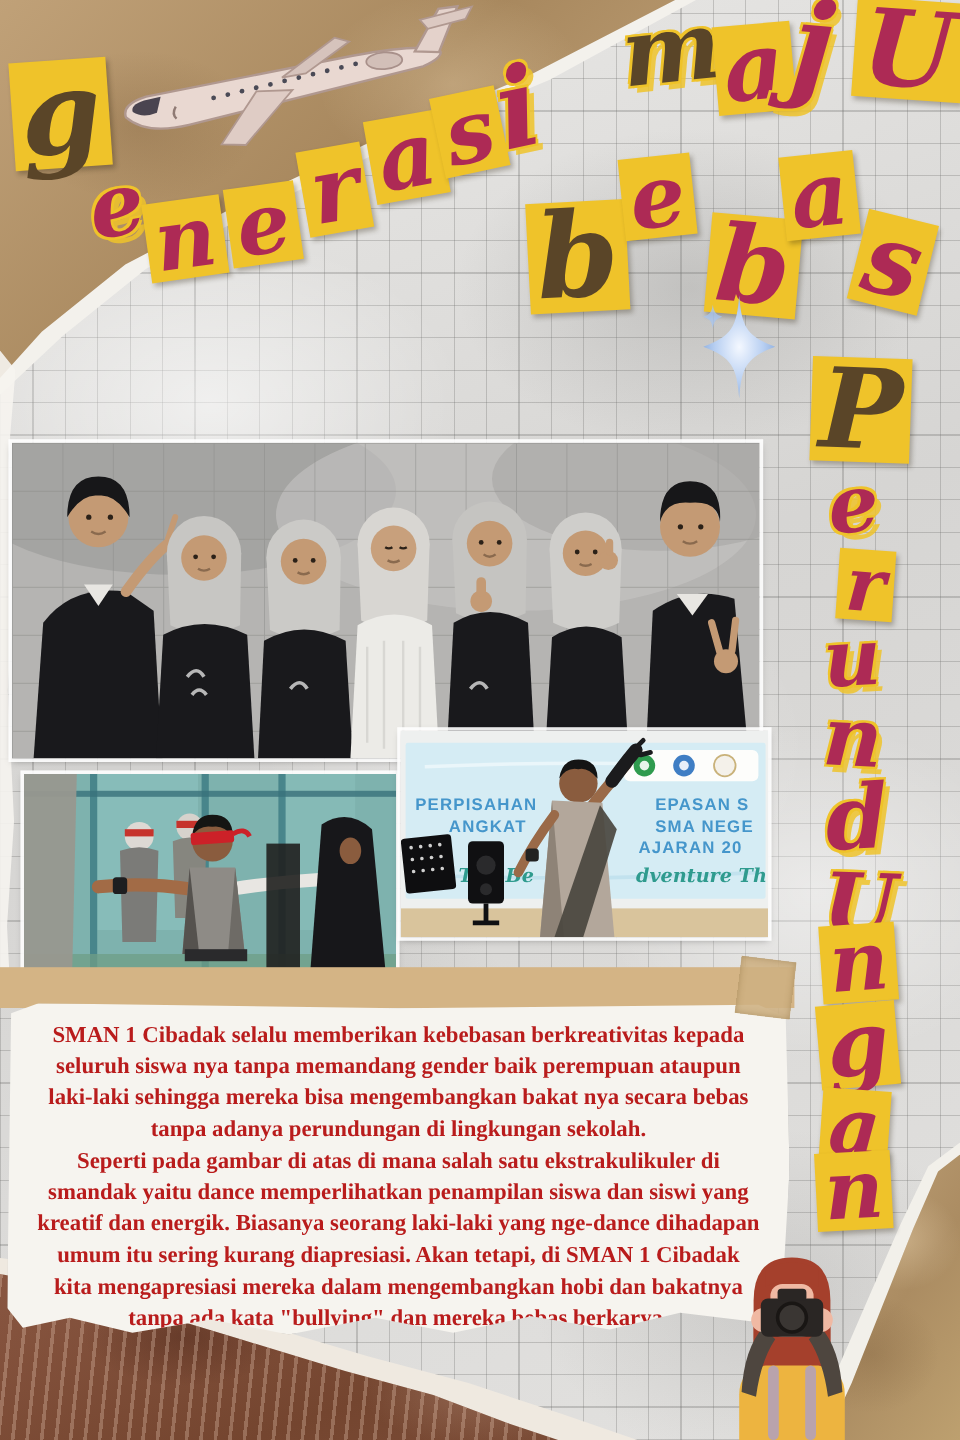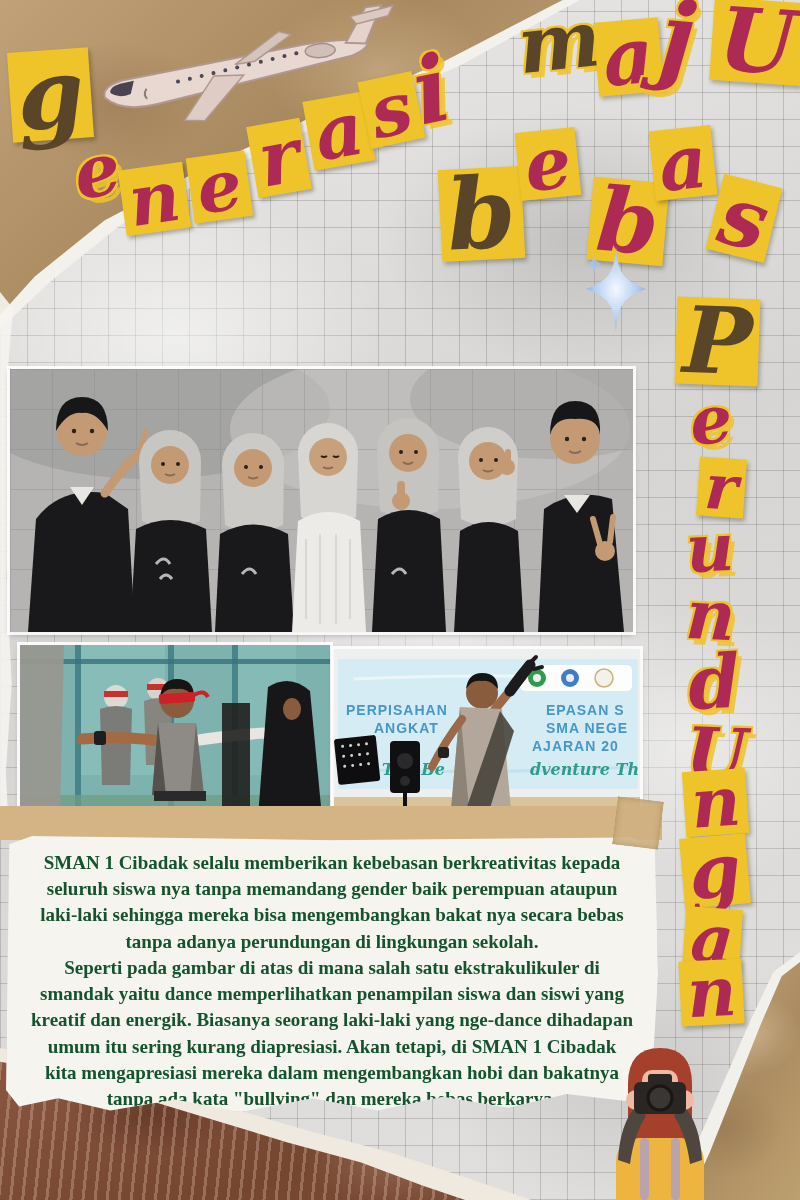--- a/index.html
+++ b/index.html
@@ -62,21 +62,21 @@
     background:
       repeating-linear-gradient(96deg, rgba(235,205,185,.30) 0 3px, transparent 3px 12px),
       radial-gradient(ellipse 120px 60px at 25% 40%, rgba(60,26,16,.35), transparent 70%),
       radial-gradient(ellipse 140px 70px at 65% 70%, rgba(255,220,200,.2), transparent 70%),
       linear-gradient(160deg,#8a5742,#74452f 60%,#7e4f3a);}
   
   .panel{position:absolute;left:6px;top:836px;width:652px;height:276px;z-index:7;background:#f6f4ef;
     box-shadow:0 3px 8px rgba(0,0,0,.3);padding:14px 24px 0 24px;box-sizing:border-box;
     clip-path:polygon(0.5% 3%,4% 0%,50% 1.5%,96% 0.5%,99.5% 4%,100% 50%,99% 91%,95% 96%,86% 93.5%,77% 98.5%,67% 94.5%,57% 99.5%,47% 95%,36% 100%,26% 95.5%,16% 99.5%,8% 95%,2% 98%,0% 92%);}
   .panel p{margin:0;font-family:"Liberation Serif",serif;font-weight:700;font-size:19px;line-height:1.38;
-    color:#14532d;text-align:center;}
+    color:#b91c1c;text-align:center;}
   .tape{position:absolute;left:615px;top:799px;width:46px;height:48px;z-index:8;
     background:rgba(206,176,130,.88);transform:rotate(7deg);
     box-shadow:inset 0 0 6px rgba(120,90,40,.4);}
   .plane-wrap{position:absolute;left:86px;top:4px;width:316px;height:150px;z-index:3;transform:rotate(-4deg);}
   .sparkle-wrap{position:absolute;left:584px;top:246px;width:64px;height:86px;z-index:4;}
   .girl-wrap{position:absolute;left:604px;top:1040px;width:112px;height:160px;z-index:9;}
 </style>
 </head>
 <body>
 
@@ -289,21 +289,21 @@
         <path d="M174 50 q10 -6 14 2" stroke="#cc2128" stroke-width="4" fill="none"></path>
       </g>
       <rect x="202" y="58" width="28" height="114" fill="#20201f" opacity=".9"></rect>
       <g>
         <path d="M248 42 Q270 28 290 46 L302 172 L238 172 Z" fill="#17171a"></path>
         <ellipse cx="272" cy="64" rx="9" ry="11" fill="#8a5c3e"></ellipse>
       </g>
     </svg>
   </div>
 
-  <div class="photo" style="left:334px;top:649px;text-decoration:underline;">
+  <div class="photo" style="left:334px;top:609px;text-decoration:underline;">
     <svg width="306" height="172" viewBox="0 0 306 172">
       <rect width="306" height="172" fill="#eef0ef"></rect>
       <rect x="4" y="10" width="300" height="130" rx="2" fill="#d5ecf4"></rect>
       <path d="M20 30 Q150 24 296 30" stroke="#eaf6fa" stroke-width="3" fill="none"></path>
       <path d="M10 120 Q150 126 300 118" stroke="#c2e2ee" stroke-width="3" fill="none"></path>
       <g>
         <rect x="186" y="16" width="112" height="26" rx="5" fill="#fdfdfb"></rect>
         <circle cx="203" cy="29" r="9" fill="#2f9b4e"></circle>
           <circle cx="203" cy="29" r="4" fill="#e8f4ea"></circle>
         <circle cx="236" cy="29" r="9" fill="#3f7ec4"></circle>

